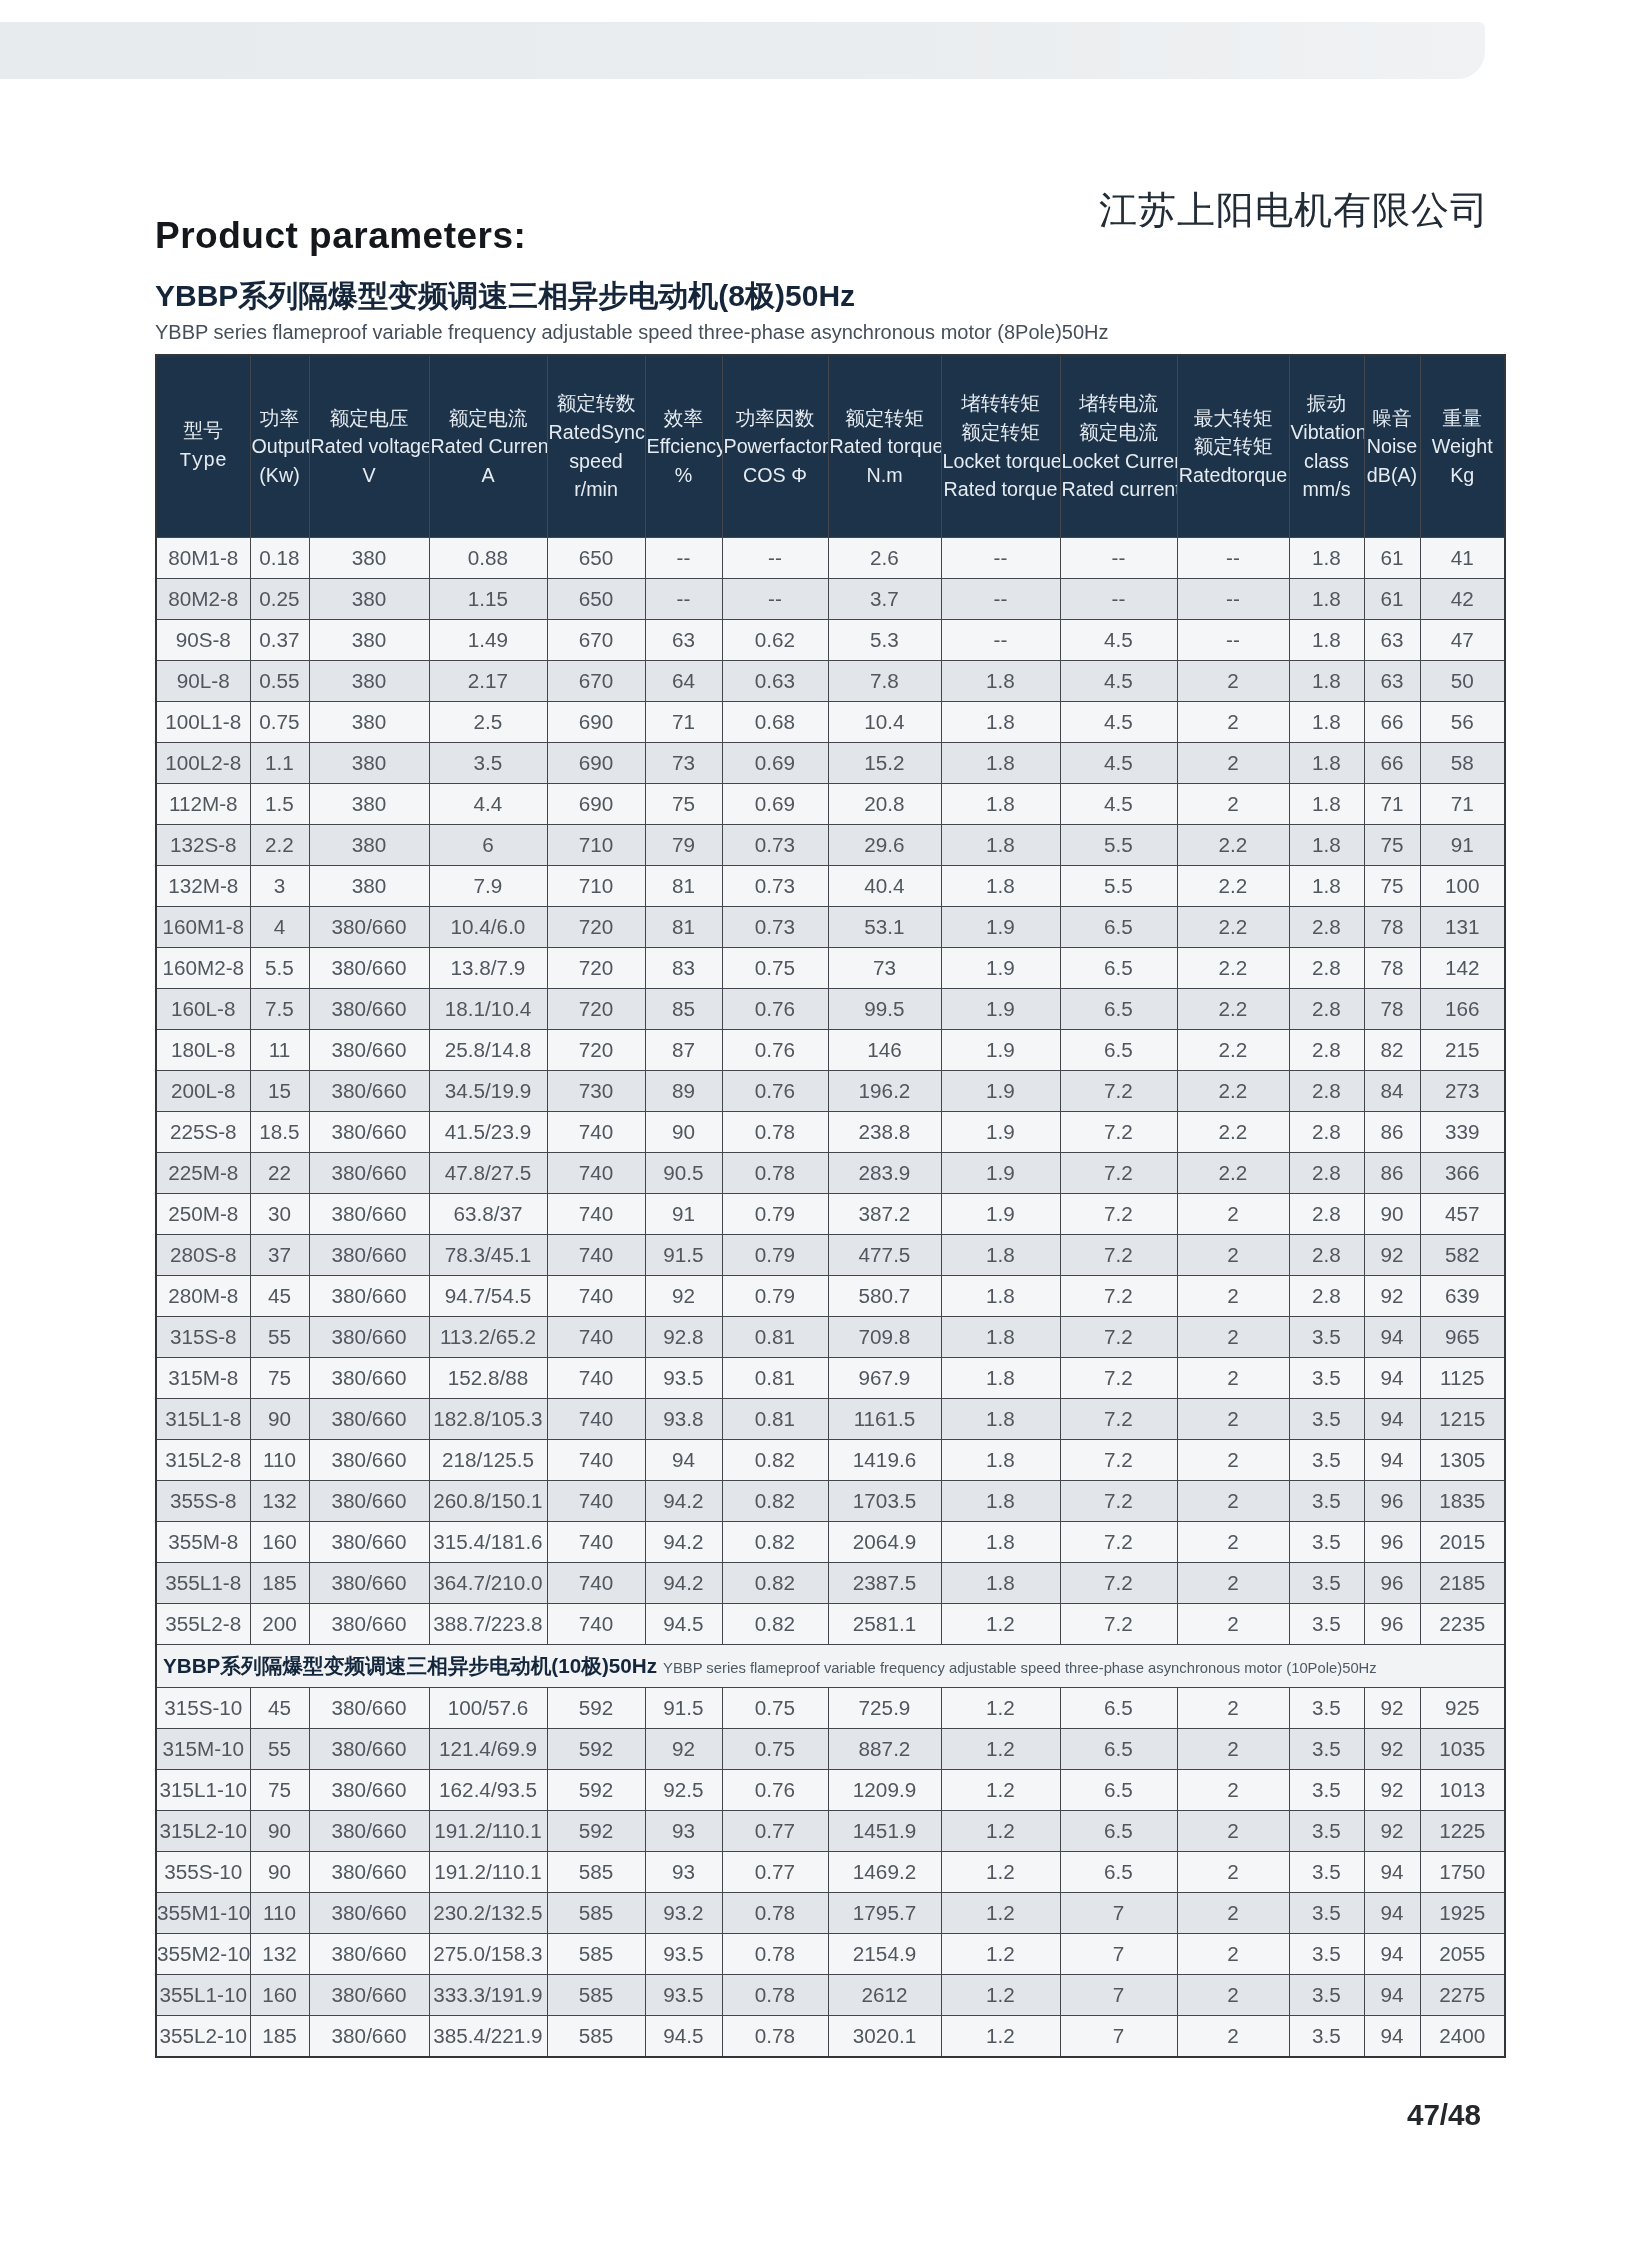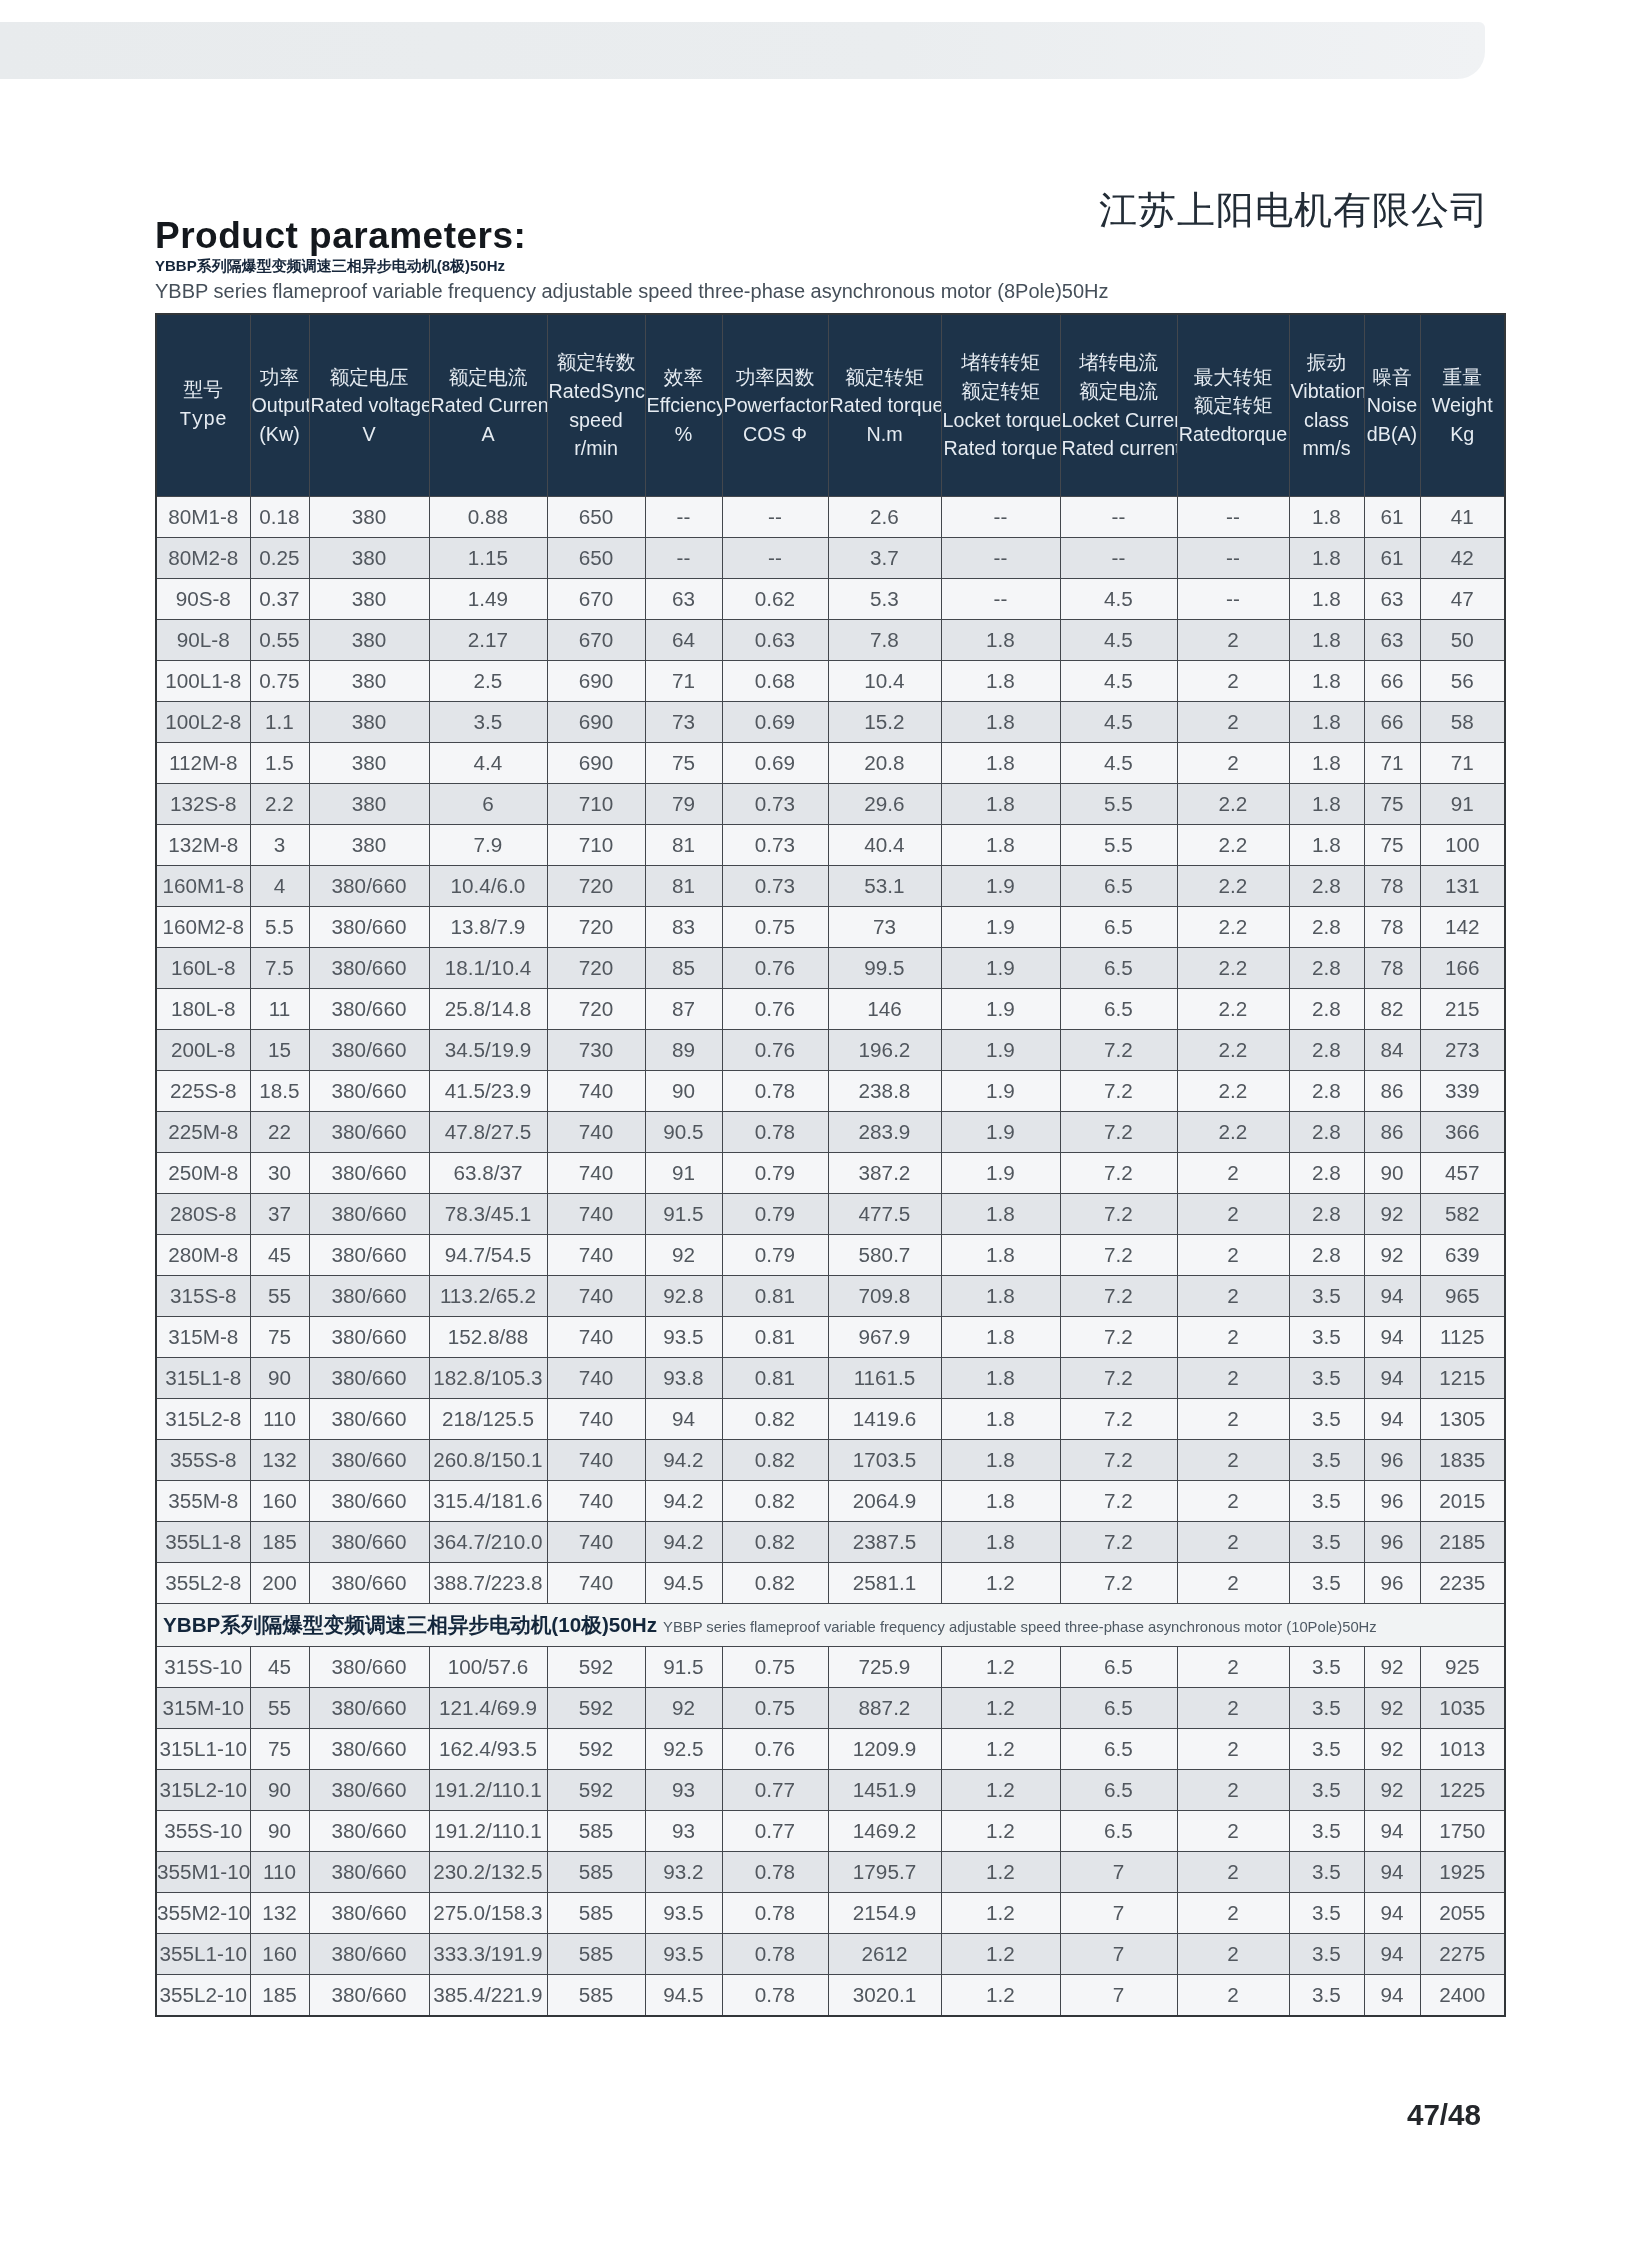--- a/index.html
+++ b/index.html
@@ -14,21 +14,21 @@
   }
 
   .company {
     position:absolute; top:185px; right:163px;
     font-size:38px; font-weight:500; color:#222c36; letter-spacing:1px;
   }
 
   .content { position:absolute; left:155px; top:215px; width:1348px; }
 
   .title { font-size:37px; font-weight:700; color:#14181d; letter-spacing:0.5px; }
-  .subtitle-cn { margin-top:0; font-size:15px; font-weight:700; color:#16263a; }
+  .subtitle-cn { margin-top:19px; font-size:30px; font-weight:700; color:#16263a; }
   .subtitle-en { margin-top:3.9px; font-size:20px; font-weight:400; color:#454f59; }
 
   table.spec {
     margin-top:9.9px; width:1348px; table-layout:fixed;
     border-collapse:collapse; border:2px solid #323639;
   }
   table.spec th, table.spec td {
     border:1px solid #43474d; text-align:center; vertical-align:middle;
     overflow:hidden;
   }

